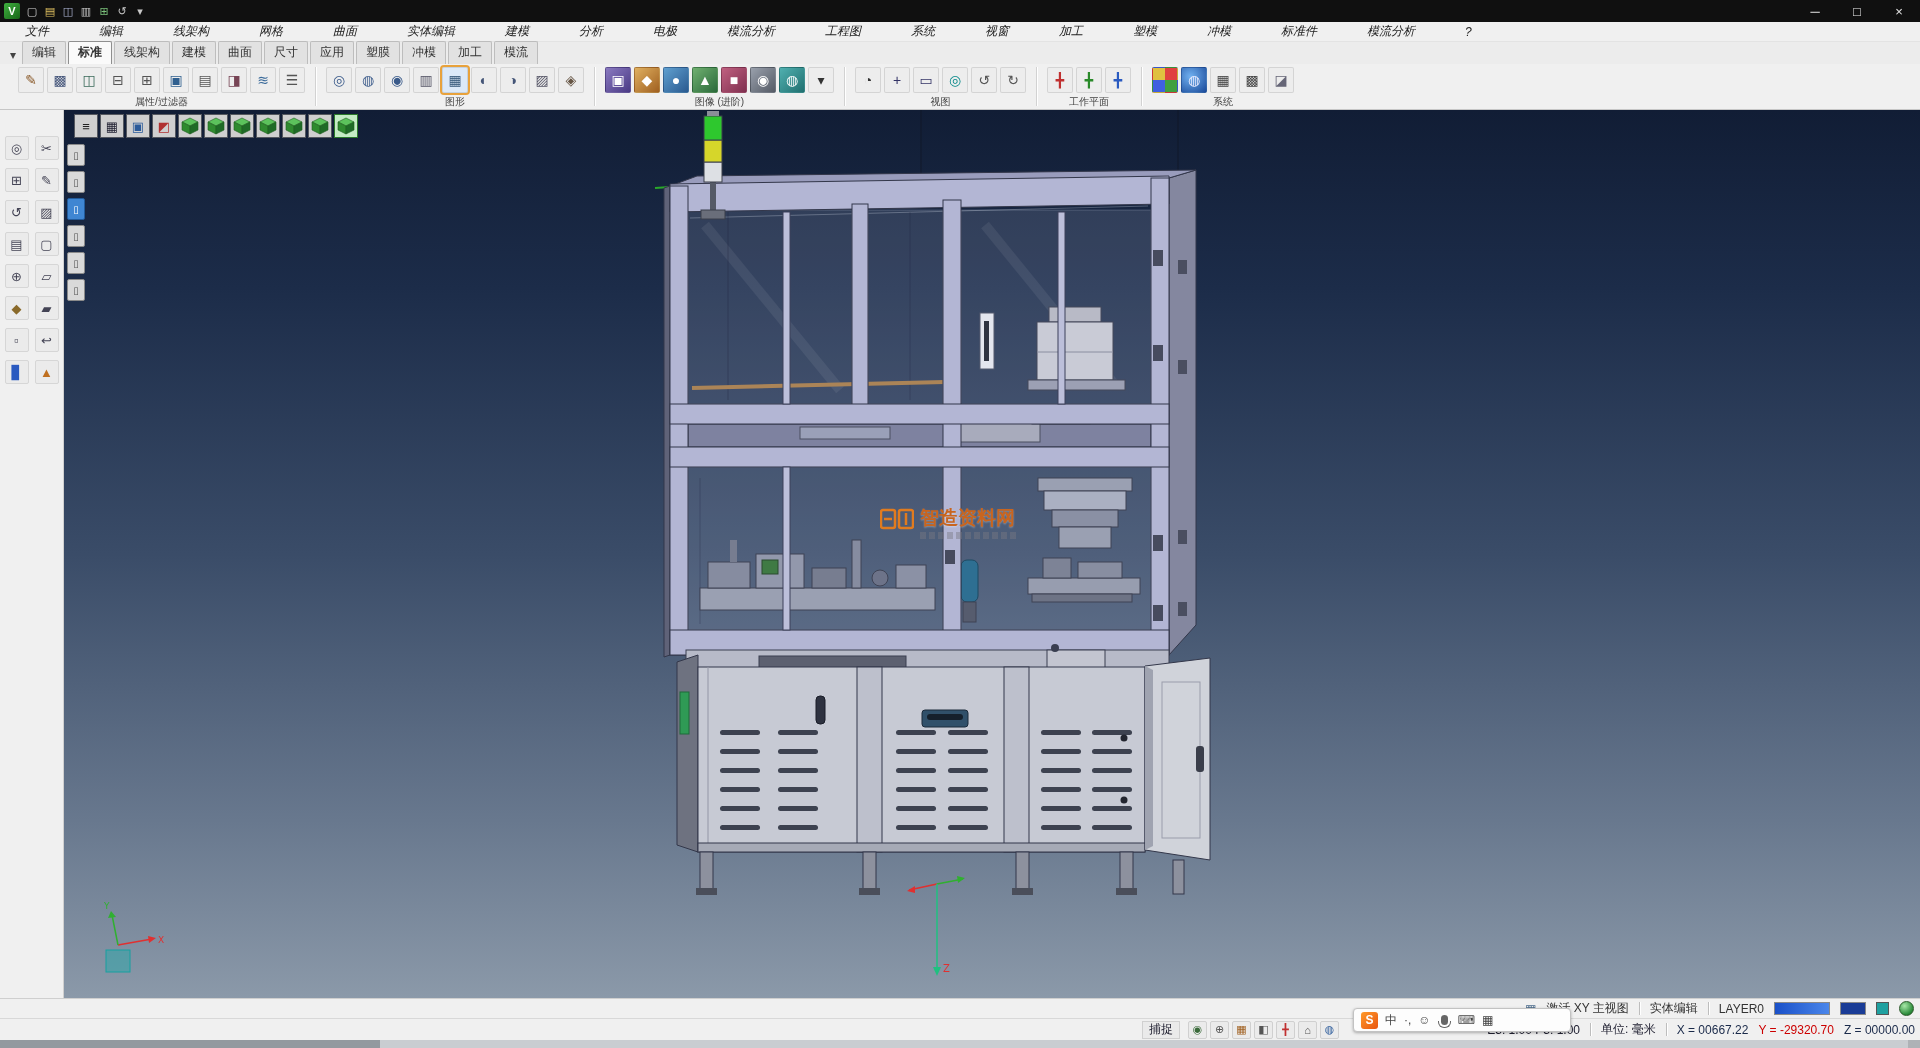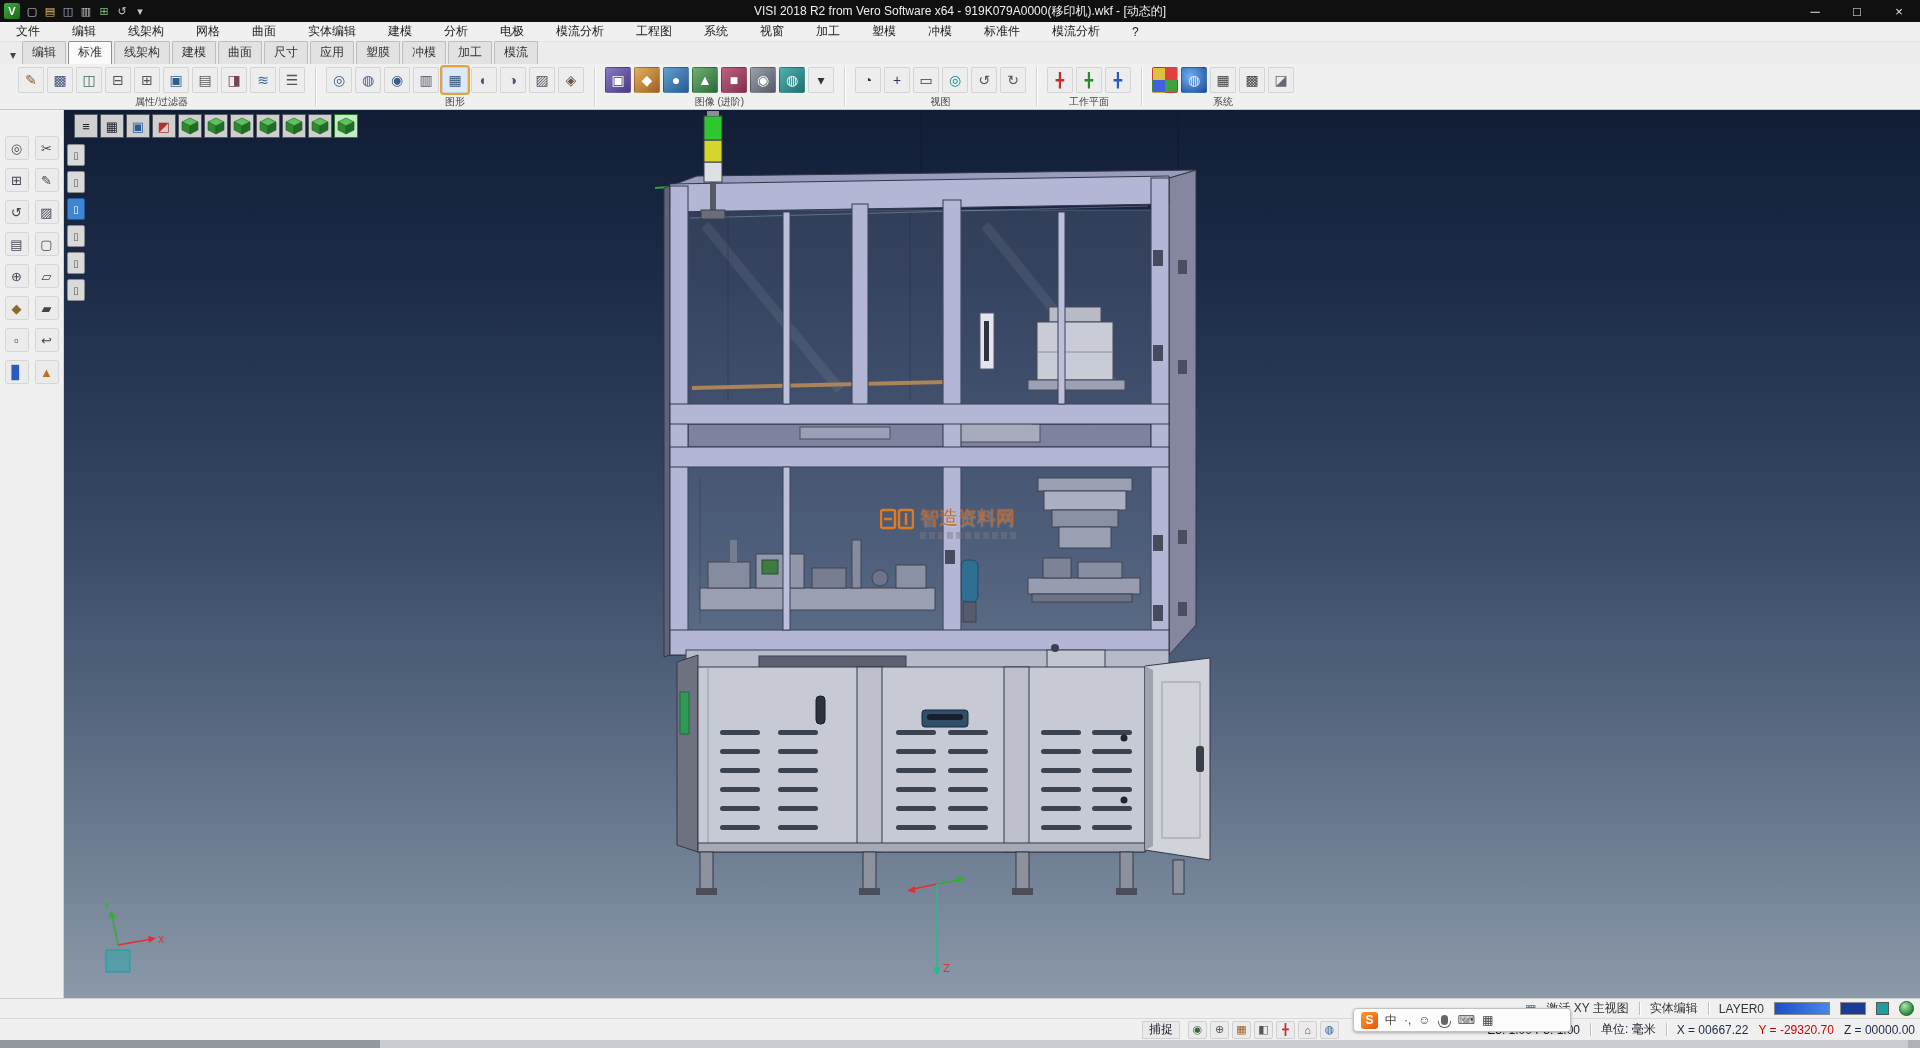--- a/index.html
+++ b/index.html
@@ -14,30 +14,30 @@
   .visi-logo { width:16px; height:16px; border-radius:2px; background:linear-gradient(135deg,#3fae3f,#176617);
     color:#fff; font-weight:bold; font-size:11px; display:flex; align-items:center; justify-content:center; }
   .tb-icon { width:18px; text-align:center; font-size:11px; cursor:default; }
   .tb-title { position:absolute; left:0; right:0; text-align:center; font-size:12px; color:#f0f0f0; }
   .tb-controls { margin-left:auto; display:flex; z-index:2; }
   .tb-ctrl { width:42px; height:22px; display:flex; align-items:center; justify-content:center; font-size:13px; }
 
   
   .menubar { position:absolute; top:22px; left:0; right:0; height:20px; background:#f0f0f0;
     display:flex; align-items:center; color:#222; border-bottom:1px solid #e3e3e3; }
-  .menu-item { padding:0 16px; cursor:default; }
+  .menu-item { padding:0 25px; cursor:default;font-style:italic; }
 
   
   .tabrow { position:absolute; top:42px; left:0; right:0; height:22px; background:#ececec;
     display:flex; align-items:flex-end; padding-left:4px; }
   .tab-caret { width:18px; text-align:center; color:#444; padding-bottom:2px; }
   .tabs { display:flex; }
   .tab { padding:2px 9px 3px; background:#e2e2e2; border:1px solid #bdbdbd; border-bottom:none;
     margin-right:2px; border-radius:2px 2px 0 0; color:#333; }
-  .tab.active { background:#fafafa; border-color:#8f8f8f; font-weight:normal; }
+  .tab.active { background:#fafafa; border-color:#8f8f8f; font-weight:bold; }
 
   
   .ribbon { position:absolute; top:64px; left:0; right:0; height:46px; background:#f0f0f0;
     border-bottom:1px solid #c6c6c6; display:flex; align-items:stretch; padding-left:8px; }
   .rgroup { display:flex; flex-direction:column; align-items:center; padding:3px 10px 0; }
   .rsep { width:1px; background:#d2d2d2; box-shadow:1px 0 0 #fff; margin:3px 0; }
   .ricons { display:flex; gap:3px; }
   .ricon { width:26px; height:26px; display:flex; align-items:center; justify-content:center;
     font-size:14px; border:1px solid rgba(0,0,0,0.10); border-radius:2px; background:#ededed; }
   .ricon.active { outline:2px solid #e8a23c; background:#ffe9c8; }
@@ -60,21 +60,21 @@
   .vb-btn { width:24px; height:24px; background:#cfcfcf; border:1px solid #55585f;
     display:flex; align-items:center; justify-content:center; font-size:13px; }
   .vb-btn.active { background:#c4ecc4; border-color:#2a7a2a; }
 
   .mini-col { position:absolute; top:34px; left:3px; display:flex; flex-direction:column; gap:5px; z-index:3; }
   .mini-btn { width:18px; height:22px; background:#d9d9d9; border:1px solid #8a8a8a; border-radius:2px;
     font-size:10px; color:#555; display:flex; align-items:center; justify-content:center; }
   .mini-btn.active { background:#3f86d2; color:#fff; border-color:#215a9a; }
 
   .watermark { position:absolute; left:816px; top:396px; display:flex; gap:6px; align-items:flex-start; z-index:2; }
-  .wm-text { font-size:19px; font-weight:normal; color:#c8651f; text-shadow:0 1px 2px rgba(255,255,255,0.35);
+  .wm-text { font-size:19px; font-weight:bold; color:#c8651f; text-shadow:0 1px 2px rgba(255,255,255,0.35);
     line-height:24px; }
   .wm-sub { margin-top:2px; height:7px; width:96px; opacity:.8;
     background:repeating-linear-gradient(90deg,rgba(120,120,130,0.55) 0 6px,transparent 6px 9px); }
 
   
   .status-view { position:absolute; left:0; right:0; top:998px; height:20px; background:#f0f0f0;
     border-top:1px solid #cfcfcf; display:flex; align-items:center; justify-content:flex-end;
     gap:10px; padding-right:6px; color:#333; }
   .sep { width:1px; height:13px; background:#bdbdbd; box-shadow:1px 0 0 #fff; }
   .sv-icon { color:#4a6a8a; }
@@ -120,21 +120,20 @@
 
     <span class="tb-icon" style="color: rgb(216, 216, 216);">▢</span>
         <span class="tb-icon" style="color: rgb(224, 192, 96);">▤</span>
         <span class="tb-icon" style="color: rgb(176, 184, 216);">◫</span>
         <span class="tb-icon" style="color: rgb(200, 200, 200);">▥</span>
         <span class="tb-icon" style="color: rgb(122, 192, 122);">⊞</span>
         <span class="tb-icon" style="color: rgb(200, 200, 200);">↺</span>
         <span class="tb-icon" style="color: rgb(200, 200, 200);">▾</span>
       </span>
   </div>
-  <div class="tb-title">VISI 2018 R2 from Vero Software x64 - 919K079A0000(移印机).wkf - [动态的]</div>
   <div class="tb-controls">
     <span class="tb-ctrl">─</span>
     <span class="tb-ctrl">□</span>
     <span class="tb-ctrl">×</span>
   </div>
 </div>
 
 <div class="menubar">
 
 <span class="menu-item">文件</span>

